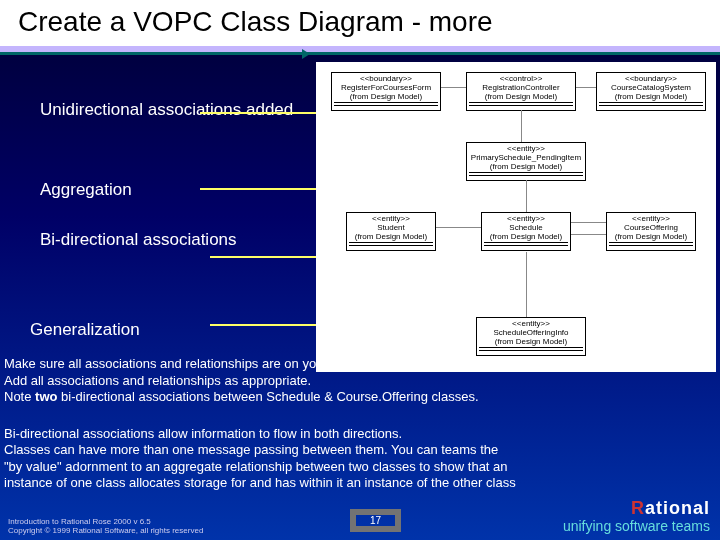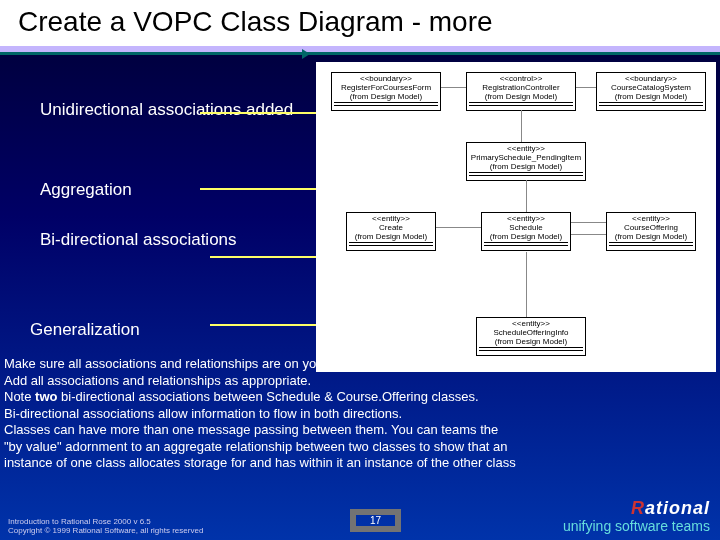--- a/index.html
+++ b/index.html
@@ -91,21 +91,21 @@
     position: absolute;
     left: 4px;
     top: 340px;
     width: 712px;
     color: #fff;
     font-size: 13px;
     line-height: 1.25;
   }
   .body-text u { text-decoration: underline; }
   .body-text b { font-weight: bold; }
-  .para2 { margin-top: 1px; }
+  .para2 { margin-top: 21px; }
   .footer {
     position: absolute;
     left: 8px;
     bottom: 4px;
     color: #ccccee;
     font-size: 8px;
     line-height: 1.1;
   }
   .slide-num {
     position: absolute;
@@ -120,21 +120,20 @@
     position: absolute;
     right: 10px;
     bottom: 6px;
     color: #fff;
     font-size: 11px;
     text-align: right;
     line-height: 1.1;
   }
   .logo .brand {
     font-size: 18px;
-    font-style: italic;
     font-weight: bold;
     letter-spacing: 1px;
   }
   .logo .brand .r { color:#cc3333; }
   .logo .tag { color:#66dddd; font-size:14px; }
 </style>
 </head>
 <body>
 
 <div class="title">Create a VOPC Class Diagram - more</div>
@@ -176,21 +175,21 @@
   </div>
   <div class="class-box cb4">
     <div>&lt;&lt;entity&gt;&gt;</div>
     <div>PrimarySchedule_PendingItem</div>
     <div>(from Design Model)</div>
     <div class="sep"></div>
       <div class="sep2"></div>
   </div>
   <div class="class-box cb5">
     <div>&lt;&lt;entity&gt;&gt;</div>
-    <div>Create</div>
+    <div>Student</div>
     <div>(from Design Model)</div>
     <div class="sep"></div>
       <div class="sep2"></div>
   </div>
   <div class="class-box cb6">
     <div>&lt;&lt;entity&gt;&gt;</div>
     <div>Schedule</div>
     <div>(from Design Model)</div>
     <div class="sep"></div>
       <div class="sep2"></div>

